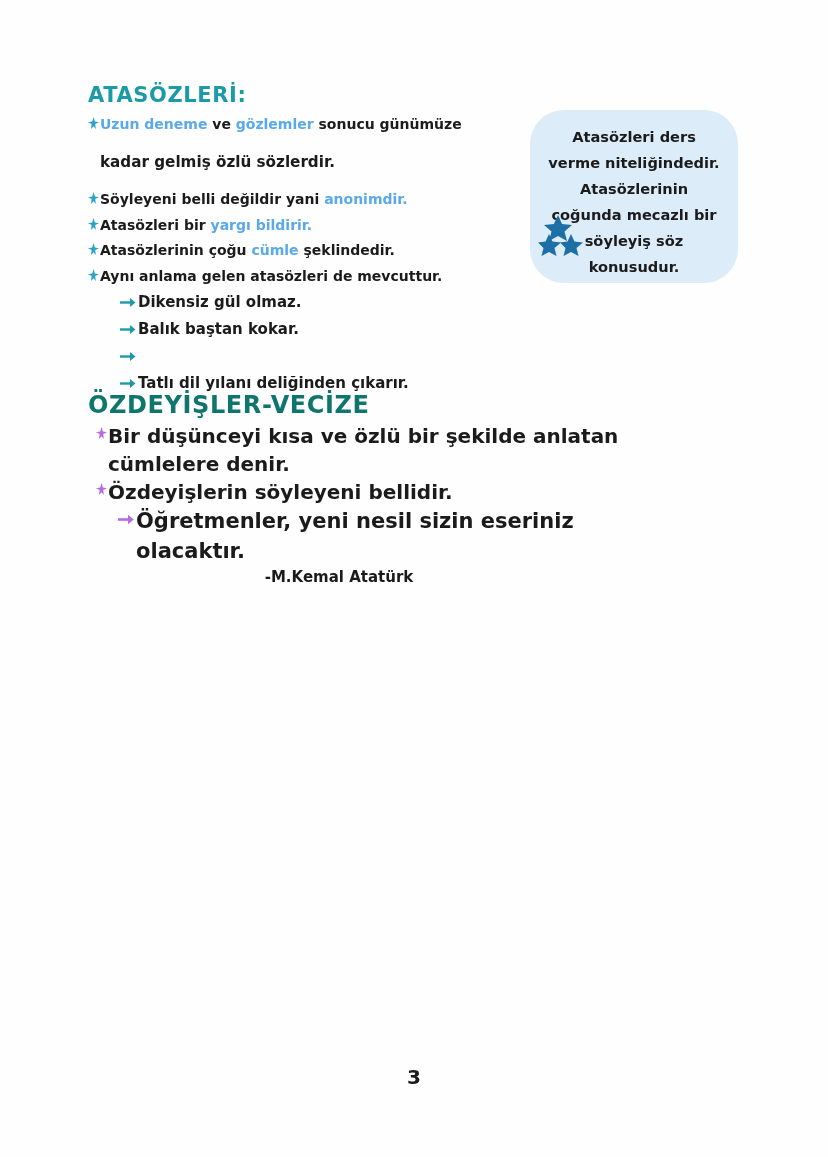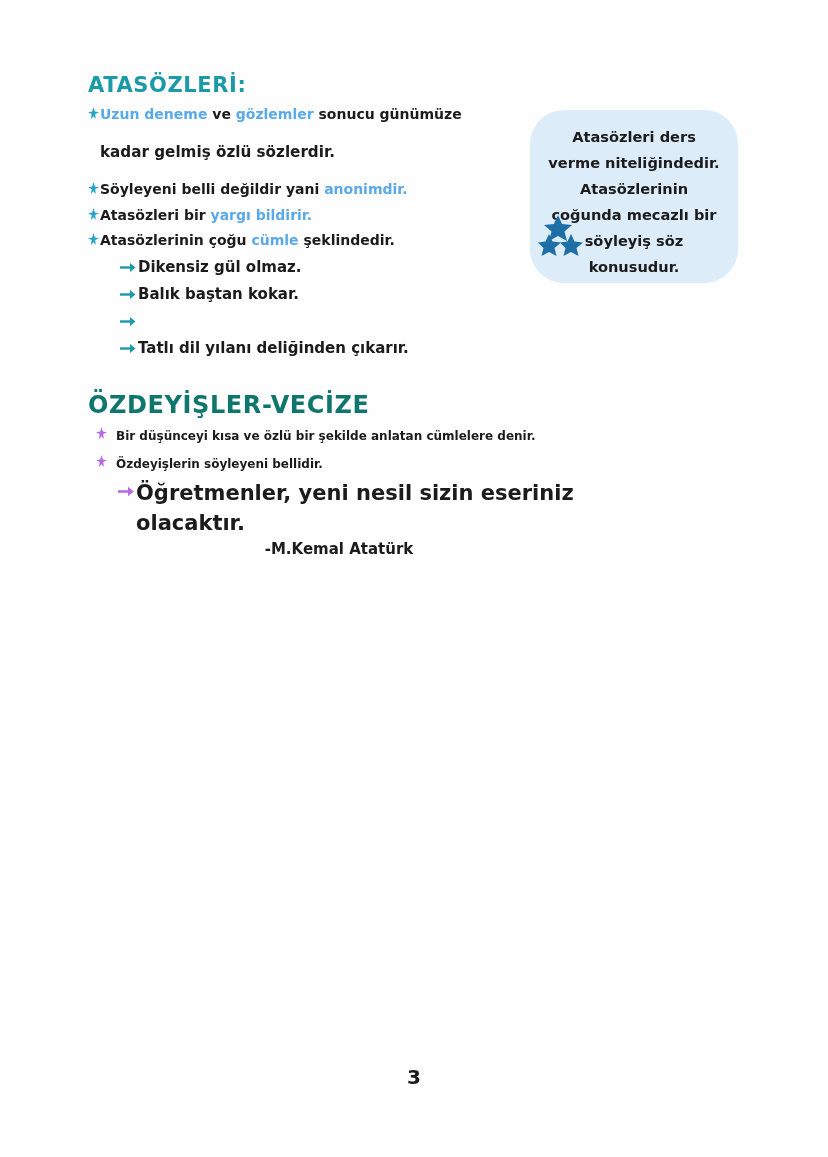--- a/index.html
+++ b/index.html
@@ -18,21 +18,21 @@
   .page {
     position: absolute;
     inset: 0;
     background: #fefefe;
   }
 
   
   .sec1 {
     position: absolute;
     left: 88px;
-    top: 74px;
+    top: 84px;
     width: 420px;
   }
 
   .title-teal {
     font-family: "DejaVu Sans", sans-serif;
     font-weight: 700;
     font-size: 21px;
     color: #1d9aa8;
     letter-spacing: 0.6px;
     line-height: 1.1;
@@ -130,21 +130,21 @@
     height: 46px;
   }
 
   
   .sec2 {
     position: absolute;
     left: 88px;
     top: 392px;
     width: 560px;
   }
-  .sec2 .bullet-line { padding-left: 8px; font-size: 12px; line-height: 28px; gap: 8px; }
+  .sec2 .bullet-line { padding-left: 8px; font-size: 20px; line-height: 28px; }
   .sec2 .arrow-line  { padding-left: 30px; font-size: 21px; line-height: 30px; }
 
   .attrib {
     margin-top: 2px;
     text-align: center;
     padding-right: 8px;
     font-size: 15px;
     font-weight: 700;
     color: #1b1b1b;
   }
@@ -212,20 +212,28 @@
       <span class="spark">
         <svg width="11" height="13" viewBox="0 0 11 13">
             <path d="M5.5 0 L6.9 4.4 L11 5.3 L7.2 7.0 L7.8 12 L5.5 9.2 L3.0 12 L3.6 7.1 L0 5.3 L4.2 4.4 Z" fill="#2aa3c4"></path>
           </svg>
       </span>
       <span class="btext">
         <span>Atasözlerinin çoğu </span><span class="hl-blue">cümle</span><span> şeklindedir.</span>
       </span>
     </div>
 
+    <div class="bullet-line">
+      <span class="spark">
+        <svg width="11" height="13" viewBox="0 0 11 13">
+            <path d="M5.5 0 L6.9 4.4 L11 5.3 L7.2 7.0 L7.8 12 L5.5 9.2 L3.0 12 L3.6 7.1 L0 5.3 L4.2 4.4 Z" fill="#2aa3c4"></path>
+          </svg>
+      </span>
+      <span class="btext">Aynı anlama gelen atasözleri de mevcuttur.</span>
+    </div>
 
     <div class="arrow-line">
       <span class="arrow">
         <svg width="16" height="11" viewBox="0 0 16 11">
             <path d="M0 5.5 L11 5.5" stroke="#1d9aa8" stroke-width="2.4" fill="none"></path>
             <path d="M10 1 L15.5 5.5 L10 10 Z" fill="#1d9aa8"></path>
           </svg>
       </span>
       <span>Dikensiz gül olmaz.</span>
     </div>

